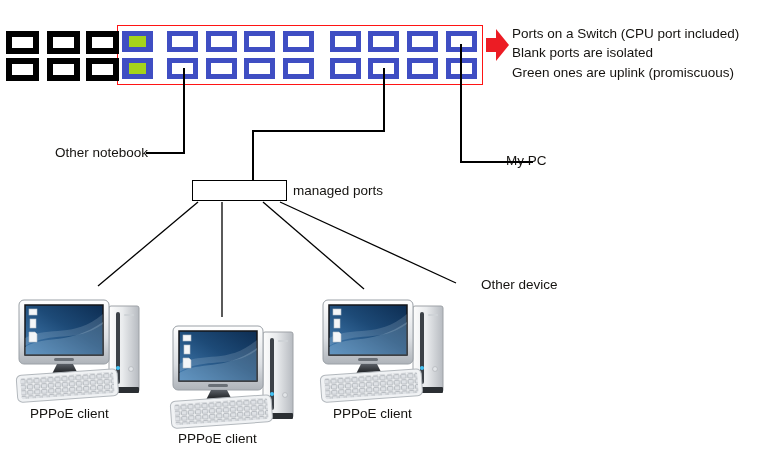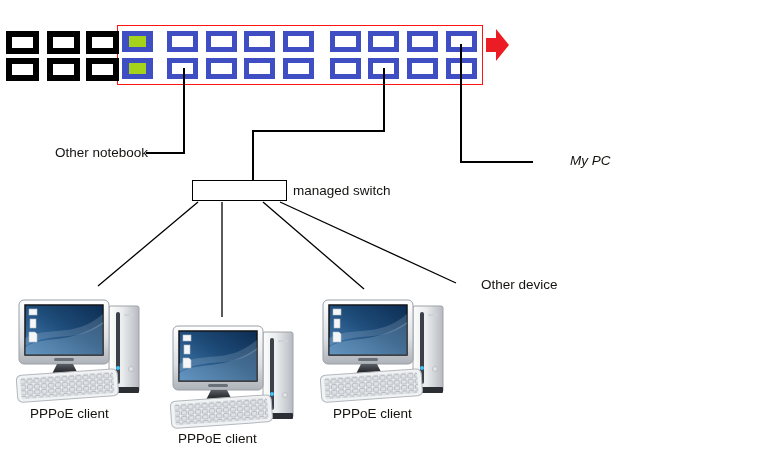--- a/index.html
+++ b/index.html
@@ -106,24 +106,29 @@
       <div class="port blank" style="left: 330px; top: 31px;"></div>
       <div class="port blank" style="left: 330px; top: 58px;"></div>
       <div class="port blank" style="left: 368px; top: 31px;"></div>
       <div class="port blank" style="left: 368px; top: 58px;"></div>
       <div class="port blank" style="left: 407px; top: 31px;"></div>
       <div class="port blank" style="left: 407px; top: 58px;"></div>
       <div class="port blank" style="left: 446px; top: 31px;"></div>
       <div class="port blank" style="left: 446px; top: 58px;"></div>
     </div>
 
+  <div id="legend">
+    <div>Ports on a Switch (CPU port included)</div>
+    <div>Blank ports are isolated</div>
+    <div>Green ones are uplink (promiscuous)</div>
+  </div>
 
   <span class="lbl" style="left:55px;top:145px;">Other notebook</span>
-  <span class="lbl" style="left:570px;top:153px;font-style:italic;">My PC</span>
-  <span class="lbl" style="left:293px;top:183px;">managed switch</span>
+  <span class="lbl" style="left:506px;top:153px;">My PC</span>
+  <span class="lbl" style="left:293px;top:183px;">managed ports</span>
   <span class="lbl" style="left:481px;top:277px;">Other device</span>
   <span class="lbl" style="left:30px;top:406px;">PPPoE client</span>
   <span class="lbl" style="left:178px;top:431px;">PPPoE client</span>
   <span class="lbl" style="left:333px;top:406px;">PPPoE client</span>
 
   <div id="switch-box"></div>
 
   <svg class="overlay" width="764" height="461">
     <g stroke="#000" stroke-width="2" fill="none">
       <path d="M184,68 L184,153 L146,153"></path>

